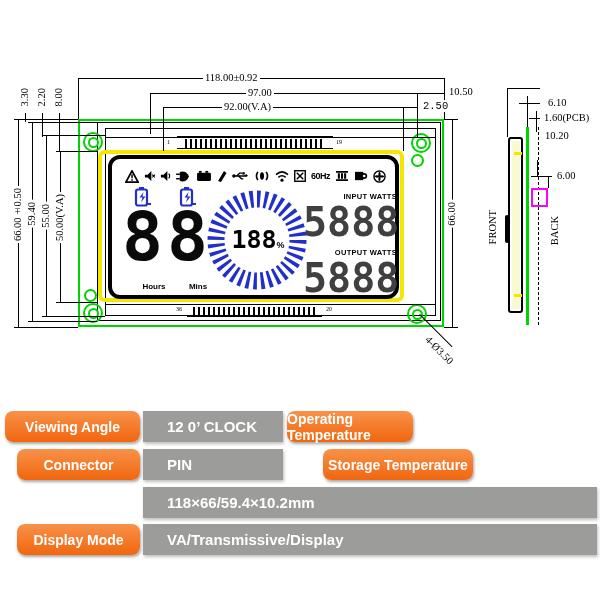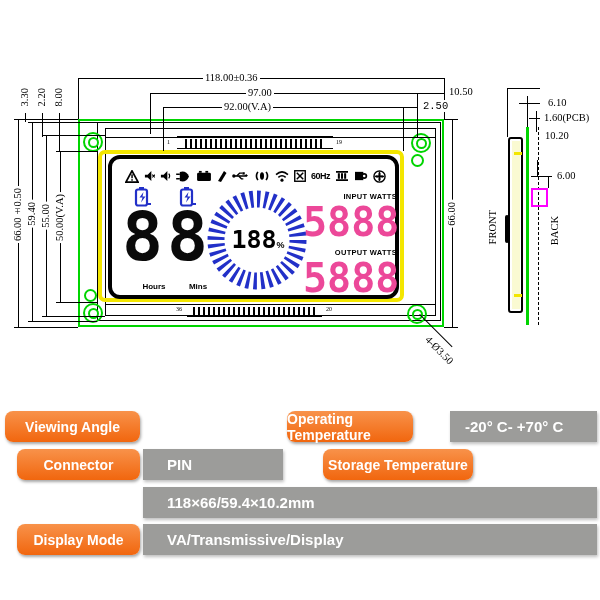--- a/index.html
+++ b/index.html
@@ -21,21 +21,21 @@
   .pinstrip{position:absolute;border-top:1.5px solid #000;border-bottom:1.5px solid #000;box-sizing:border-box;}
   .pinbars{position:absolute;background:repeating-linear-gradient(90deg,#000 0 2px,transparent 2px 5px);}
   .pinnum{position:absolute;font:6px "Liberation Serif",serif;color:#000;}
   .lcd{position:absolute;left:108px;top:155px;width:291px;height:144px;background:#fff;
        border:4px solid #000;border-radius:12px;box-sizing:border-box;}
   .iconrow{position:absolute;left:13px;top:8px;height:18px;display:flex;align-items:center;gap:5px;}
   .ic{display:inline-block;line-height:0;}
   .hz{font:bold 9px "Liberation Sans",sans-serif;color:#000;letter-spacing:-0.5px;}
   .seg-big{position:absolute;left:10px;top:46px;font:900 68px "DejaVu Sans Mono",monospace;
            color:#0a0a0a;letter-spacing:4px;line-height:64px;}
-  .seg-sm{position:absolute;font:900 40px "DejaVu Sans Mono",monospace;color:#ec4899;line-height:36px;letter-spacing:0px;}
+  .seg-sm{position:absolute;font:900 40px "DejaVu Sans Mono",monospace;color:#404040;line-height:36px;letter-spacing:0px;}
   .sublab{position:absolute;font:bold 8px "Liberation Sans",sans-serif;color:#000;}
   .wattlab{position:absolute;font:bold 7.5px "Liberation Sans",sans-serif;color:#000;text-align:right;width:100px;letter-spacing:0.3px;}
   .gaugewrap{position:absolute;left:92px;top:28px;width:106px;height:106px;}
   .gaugetxt{position:absolute;left:118px;top:66px;width:56px;text-align:center;
             font:900 25px "DejaVu Sans Mono",monospace;color:#000;}
   .gaugetxt small{font:bold 9px "Liberation Sans",sans-serif;}
   .charge{position:absolute;top:28px;}
   
   .sv-body{position:absolute;left:508px;top:137px;width:15px;height:176px;border:2px solid #000;border-radius:3px;box-sizing:border-box;}
   .sv-glass{position:absolute;left:512px;top:141px;width:8px;height:168px;background:#fafad2;}
@@ -216,21 +216,21 @@
 
     <div class="wattlab" style="left:185px;top:33px;">INPUT WATTS</div>
     <div class="seg-sm" style="left:191px;top:45px;">5888</div>
     <div class="wattlab" style="left:185px;top:89px;">OUTPUT WATTS</div>
     <div class="seg-sm" style="left:191px;top:101px;">5888</div>
   </div>
 
   <div class="h" style="left:78px;top:78px;width:366px;"></div>
   <div class="v" style="left:78px;top:78px;height:41px;"></div>
   <div class="v" style="left:444px;top:78px;height:41px;"></div>
-  <div class="hlab" style="left:203px;top:72px;">118.00±0.36</div>
+  <div class="hlab" style="left:203px;top:72px;">118.00±0.92</div>
 
   <div class="h" style="left:150px;top:93px;width:294px;"></div>
   <div class="v" style="left:150px;top:93px;height:41px;"></div>
   <div class="v" style="left:417px;top:93px;height:44px;"></div>
   <div class="hlab" style="left:246px;top:87px;">97.00</div>
   <div class="hlab" style="left:447px;top:86px;background:transparent;">10.50</div>
 
   <div class="h" style="left:163px;top:107px;width:254px;"></div>
   <div class="v" style="left:163px;top:107px;height:44px;"></div>
   <div class="v" style="left:403px;top:107px;height:44px;"></div>
@@ -295,22 +295,22 @@
 
   <div class="h" style="left:531px;top:176px;width:21px;"></div>
   <div class="v" style="left:537px;top:160px;height:16px;"></div>
   <div class="v" style="left:548px;top:176px;height:12px;"></div>
   <div class="hlab" style="left:555px;top:170px;background:transparent;">6.00</div>
 
   <div class="rlab" style="left:487px;top:208px;background:transparent;">FRONT</div>
   <div class="rlab" style="left:549px;top:214px;background:transparent;">BACK</div>
 
   <div class="olab" style="left:5px;top:411px;width:135px;">Viewing Angle</div>
+  <div class="gval" style="left:143px;top:411px;width:140px;">12 0’ CLOCK</div>
   <div class="olab" style="left:287px;top:411px;width:126px;">Operating Temperature</div>
-  <div class="gval" style="left:450px;top:411px;width:147px;padding-left:15px;">-20° C- +70° C</div>
 
   <div class="olab" style="left:17px;top:449px;width:123px;">Connector</div>
   <div class="gval" style="left:143px;top:449px;width:140px;">PIN</div>
   <div class="olab" style="left:295px;top:449px;width:150px;margin-left:28px;">Storage Temperature</div>
 
   <div class="gval" style="left:143px;top:487px;width:454px;">118×66/59.4×10.2mm</div>
 
   <div class="olab" style="left:17px;top:524px;width:123px;">Display Mode</div>
   <div class="gval" style="left:143px;top:524px;width:454px;">VA/Transmissive/Display</div>
 

